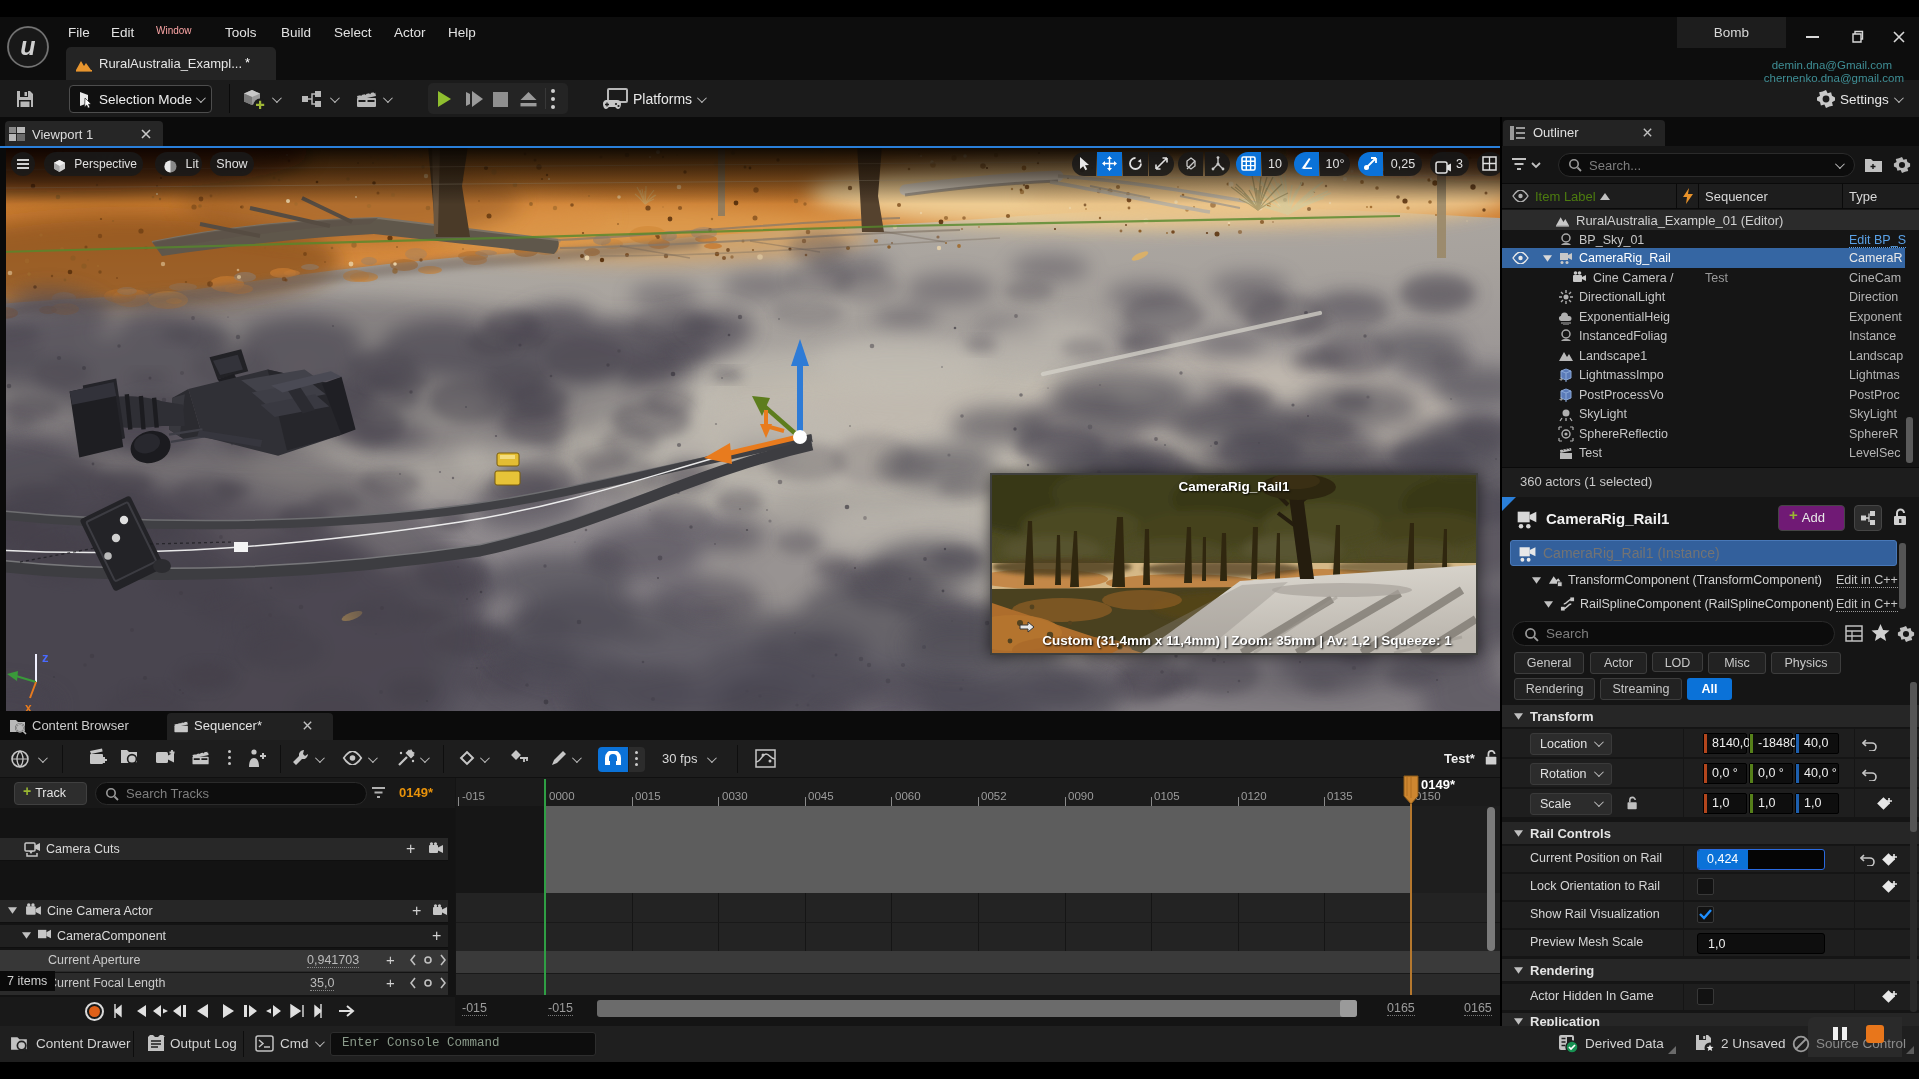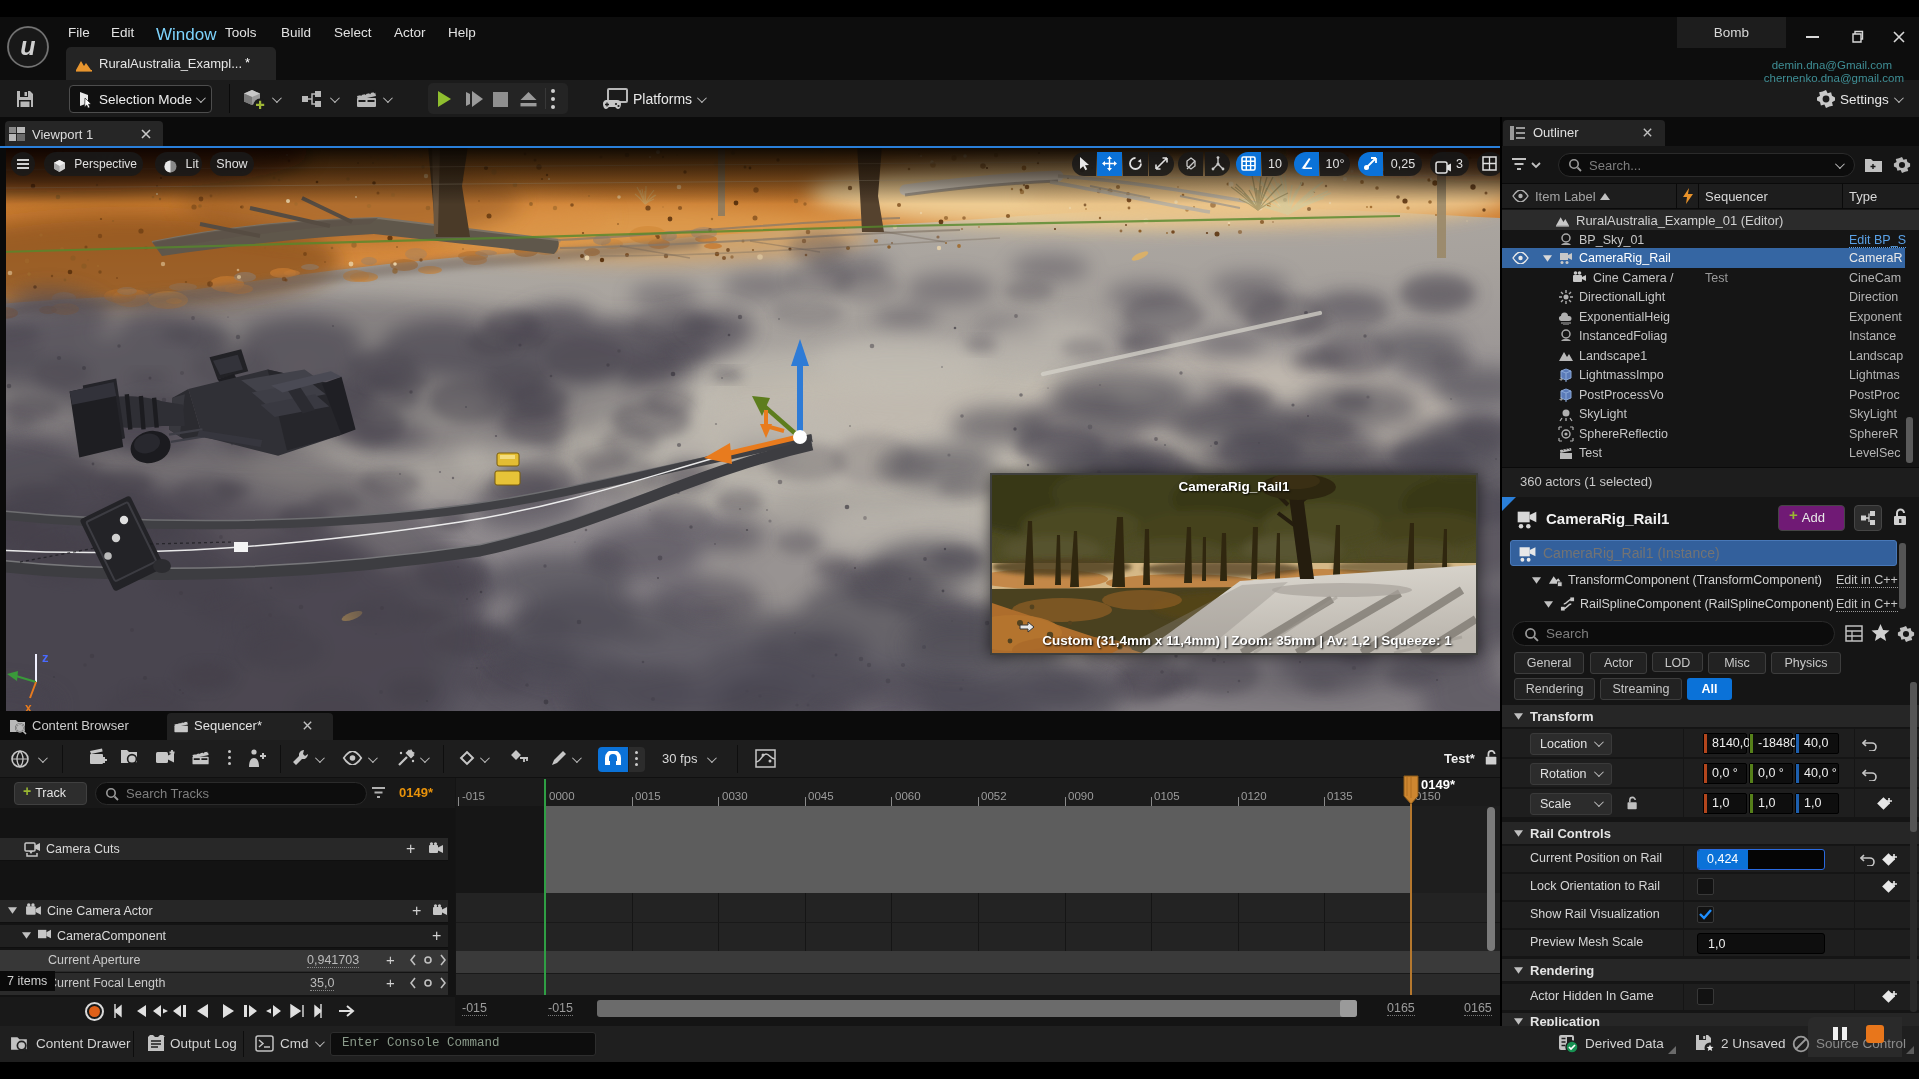--- a/index.html
+++ b/index.html
@@ -18,21 +18,21 @@
 <div class="abs" style="left:0;top:17px;width:1919px;height:63px;background:#0d0d0d;"></div>
 
 <svg class="abs" style="left:5px;top:24px;" width="46" height="46" viewBox="0 0 46 46">
 <circle cx="23" cy="23" r="20" fill="#181818" stroke="#5a5a5a" stroke-width="2"></circle>
 <circle cx="23" cy="23" r="20" fill="none" stroke="#9a9a9a" stroke-width="1" opacity=".5"></circle>
 <text x="23" y="31" font-family="Liberation Serif,serif" font-size="25" font-style="italic" font-weight="bold" fill="#cfcfcf" text-anchor="middle">u</text>
 </svg>
 
 <div class="abs txt" style="left:68px;top:25px;font-size:13.5px;color:#e2e2e2;">File</div>
 <div class="abs txt" style="left:111px;top:25px;font-size:13.5px;color:#e2e2e2;">Edit</div>
-<div class="abs txt" style="left:156px;top:25px;font-size:17px;color:#7dd3fc;">Window</div>
+<div class="abs txt" style="left:156px;top:25px;font-size:10px;color:#fca5a5;">Window</div>
 <div class="abs txt" style="left:225px;top:25px;font-size:13.5px;color:#e2e2e2;">Tools</div>
 <div class="abs txt" style="left:281px;top:25px;font-size:13.5px;color:#e2e2e2;">Build</div>
 <div class="abs txt" style="left:334px;top:25px;font-size:13.5px;color:#e2e2e2;">Select</div>
 <div class="abs txt" style="left:394px;top:25px;font-size:13.5px;color:#e2e2e2;">Actor</div>
 <div class="abs txt" style="left:448px;top:25px;font-size:13.5px;color:#e2e2e2;">Help</div>
 
 <div class="abs" style="left:1677px;top:17px;width:109px;height:31px;background:#1d1d1d;color:#d8d8d8;font-size:13.5px;text-align:center;line-height:31px;">Bomb</div>
 <div class="abs" style="left:1806px;top:36px;width:13px;height:2px;background:#d8d8d8;"></div>
 <svg class="abs" style="left:1849px;top:29px;" width="16" height="16" viewBox="0 0 16 16">
       <path d="M4 5h8v8H4z" fill="none" stroke="#d8d8d8" stroke-width="1.4"></path>
@@ -1375,21 +1375,21 @@
       </svg>
 <svg class="abs" style="left:391px;top:39px;" width="18" height="18" viewBox="0 0 20 20">
         <path d="M10 1l1.6 3.2 3.5-.9.9 3.5L19 8.4v3.2l-3 1.6.9 3.5-3.5.9L10 19l-1.6-3.4-3.5.9-.9-3.5L1 11.6V8.4l3-1.6-.9-3.5 3.5-.9z" fill="#b8b8b8"></path>
         <circle cx="10" cy="10" r="3.4" fill="#151515"></circle>
       </svg>
 <div class="abs" style="left:0;top:66px;width:417px;height:26px;background:#1d1d1d;border-top:1px solid #0a0a0a;border-bottom:1px solid #0a0a0a;"></div>
 <svg class="abs" style="left:10px;top:73px;" width="17" height="12" viewBox="0 0 17 12">
         <path d="M1 6c2.5-4 6-6 7.5-6S13.5 2 16 6c-2.5 4-6 6-7.5 6S3.5 10 1 6z" fill="none" stroke="#b0b0b0" stroke-width="1.4"></path>
         <circle cx="8.5" cy="6" r="2.2" fill="#b0b0b0"></circle>
       </svg>
-<div class="abs txt" style="left:33px;top:72px;color:#a3a3a3;">Item Label</div>
+<div class="abs txt" style="left:33px;top:72px;color:#4d7c0f;">Item Label</div>
 <svg class="abs" style="left:98px;top:76px;" width="10" height="7" viewBox="0 0 10 7">
         <path d="M5 0l5 7H0z" fill="#c0c0c0"></path>
       </svg>
 <div class="abs" style="left:174px;top:67px;width:1px;height:24px;background:#0a0a0a;"></div>
 <svg class="abs" style="left:180px;top:71px;" width="12" height="16" viewBox="0 0 12 16">
         <path d="M7 0L1 9h4l-1 7 7-10H6z" fill="#e8922a"></path>
       </svg>
 <div class="abs" style="left:196px;top:67px;width:1px;height:24px;background:#0a0a0a;"></div>
 <div class="abs txt" style="left:203px;top:72px;color:#d8d8d8;">Sequencer</div>
 <div class="abs" style="left:340px;top:67px;width:1px;height:24px;background:#0a0a0a;"></div>

